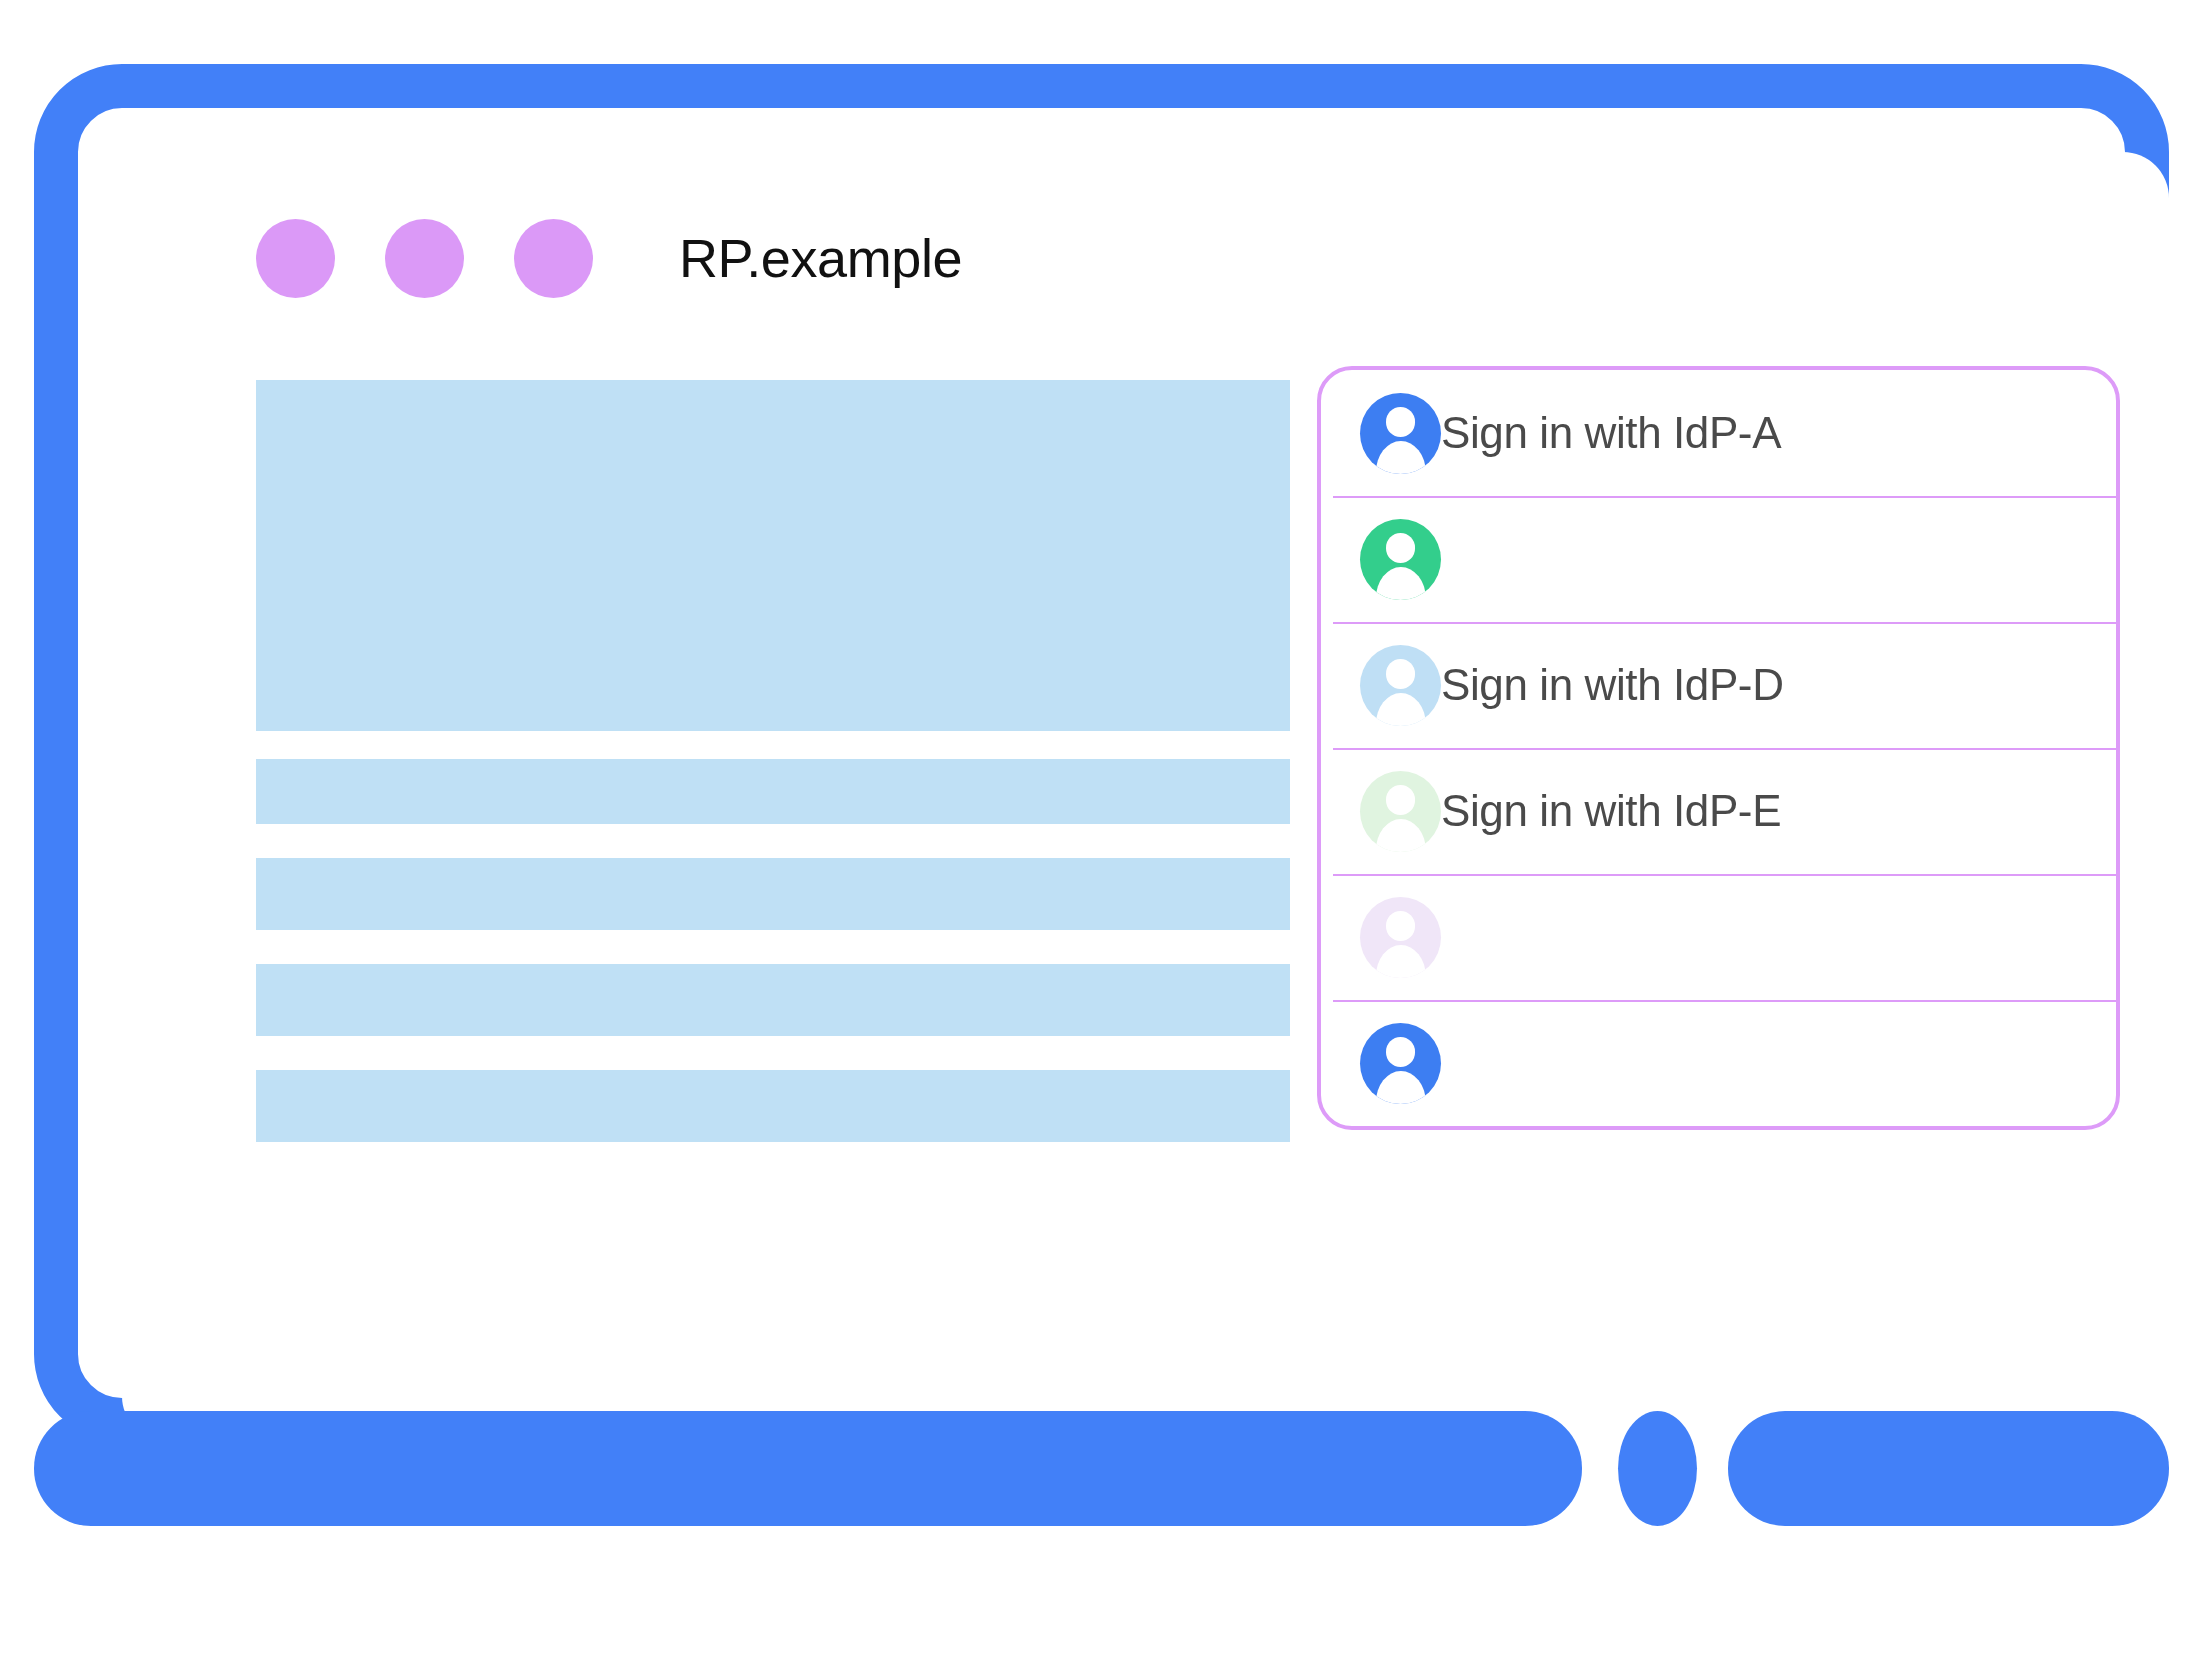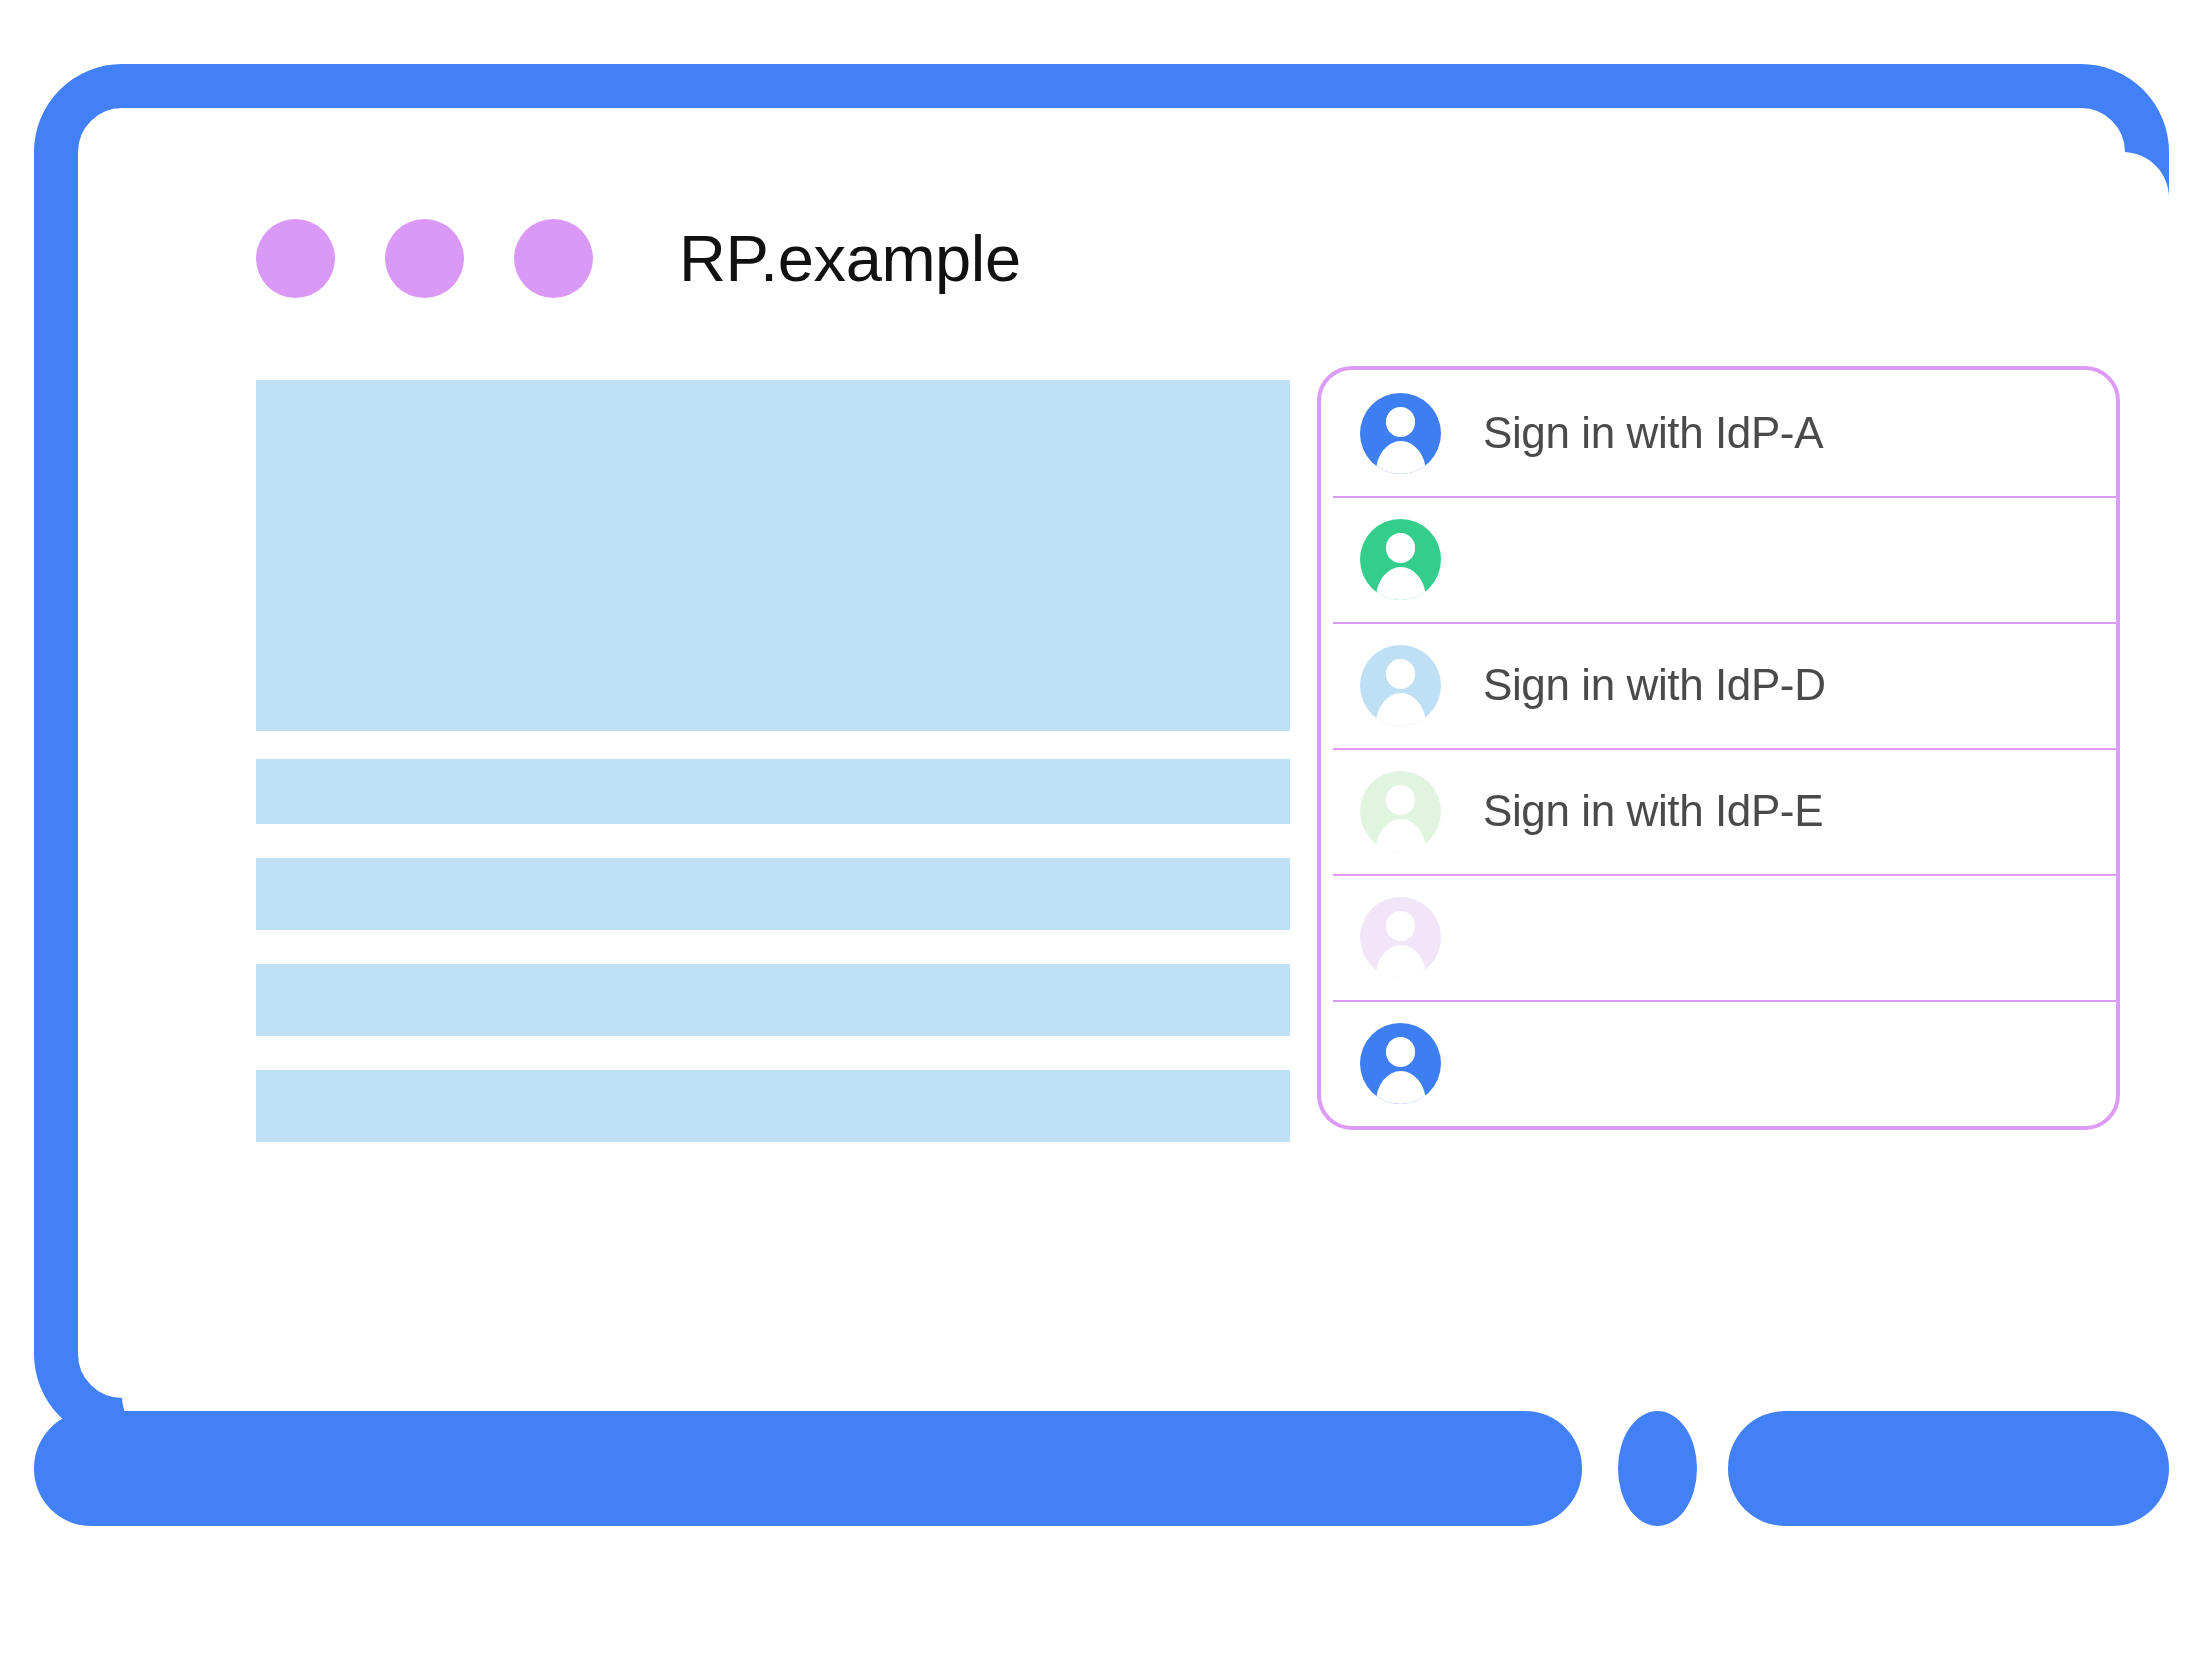--- a/index.html
+++ b/index.html
@@ -90,21 +90,21 @@
     width: 79px;
     height: 79px;
     border-radius: 50%;
     background: #db99f7;
     margin-left: 50px;
     flex: 0 0 auto;
   }
   .win-dot.first { margin-left: 134px; }
   .site-title {
     margin-left: 86px;
-    font-size: 65px;
+    font-size: 54px;
     color: #111111;
     letter-spacing: -0.4px;
     white-space: nowrap;
   }
 
   
   .content-col {
     position: absolute;
     left: 134px;
     top: 228px;
@@ -168,21 +168,20 @@
     position: absolute;
     left: 50%;
     top: 60%;
     width: 62%;
     height: 56%;
     transform: translateX(-50%);
     background: #ffffff;
     border-radius: 50% 50% 0 0 / 70% 70% 0 0;
   }
   .row-label {
-    margin-left: 42px;
     font-size: 44px;
     color: #4a4a4a;
     letter-spacing: -0.4px;
     white-space: nowrap;
   }
 </style>
 </head>
 <body>
 
 <div id="device">

